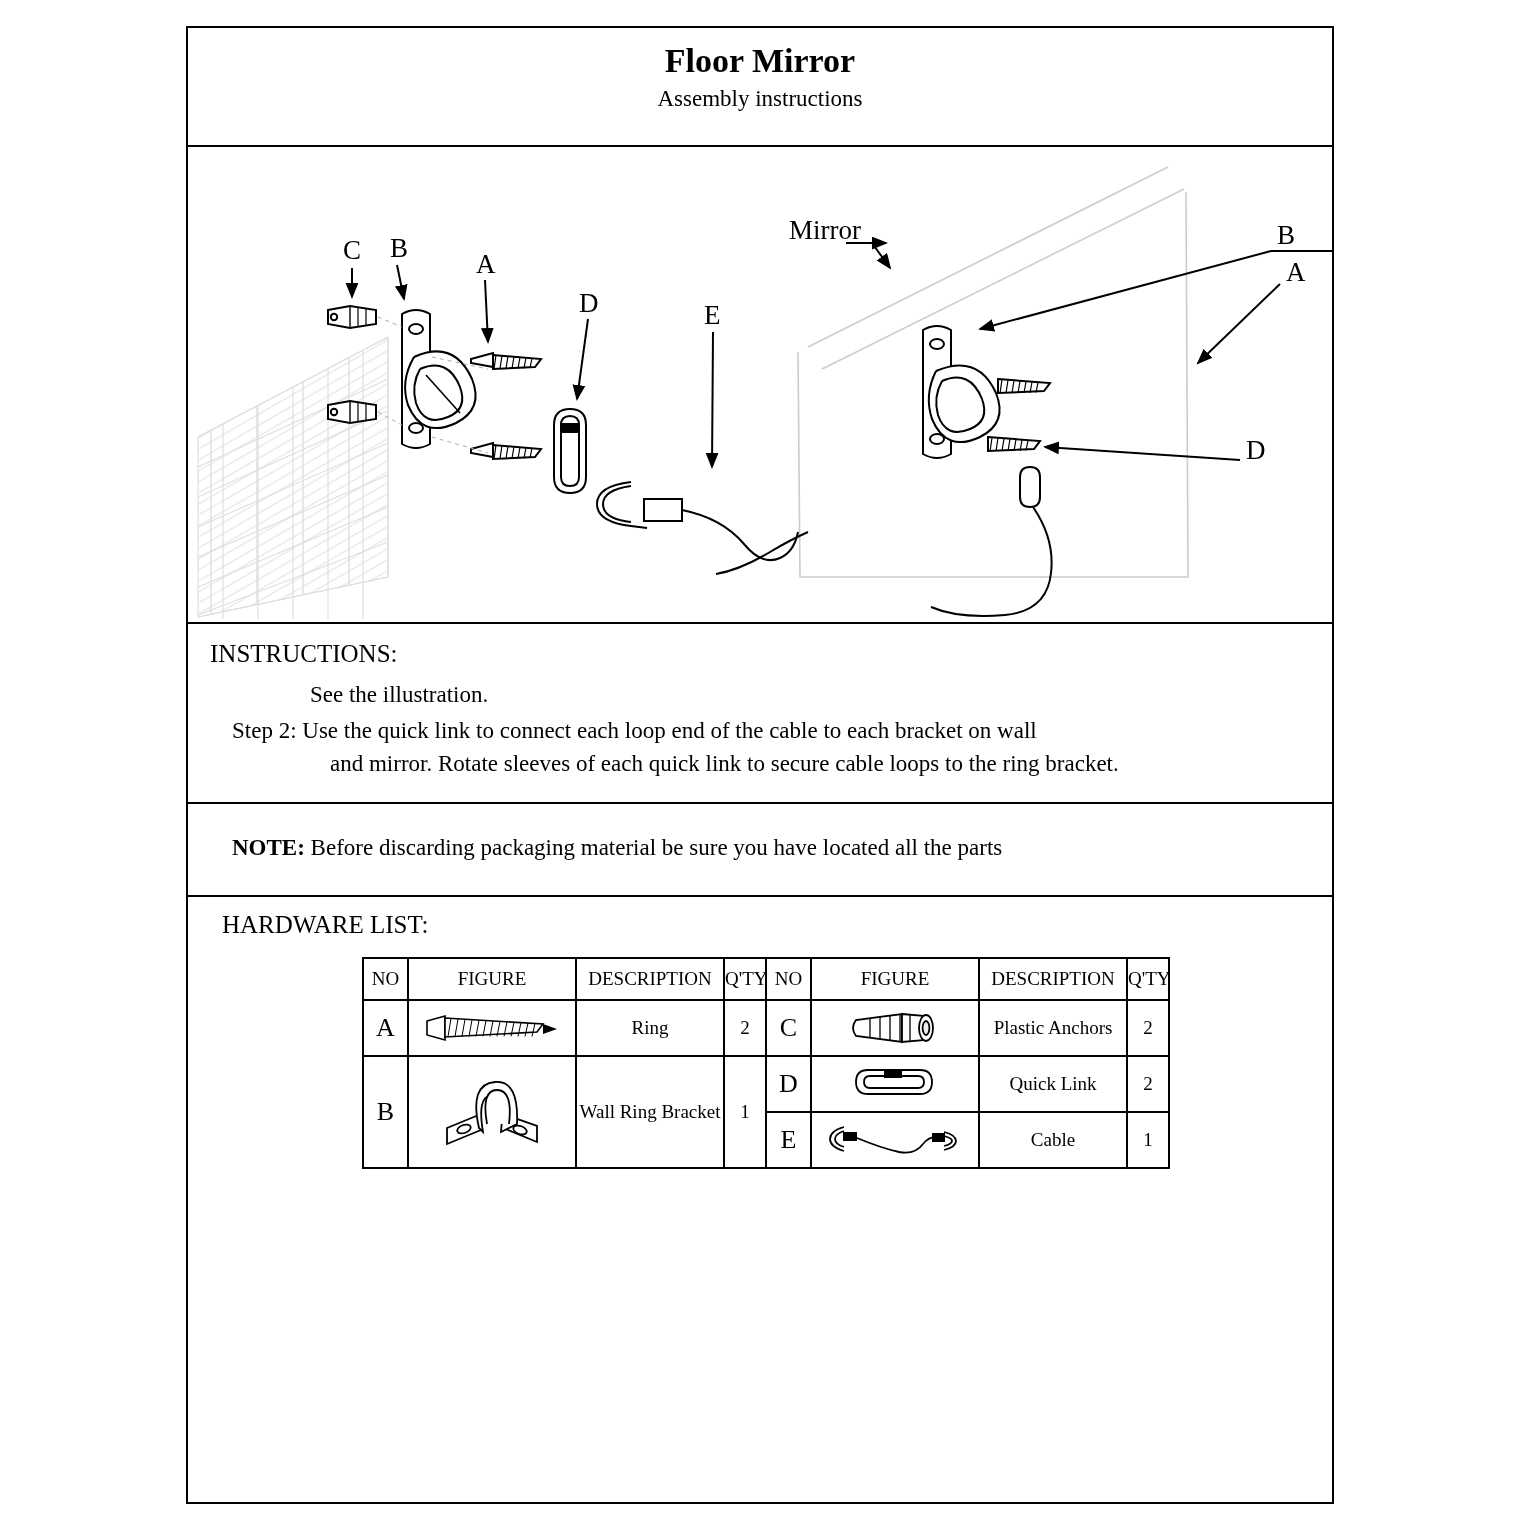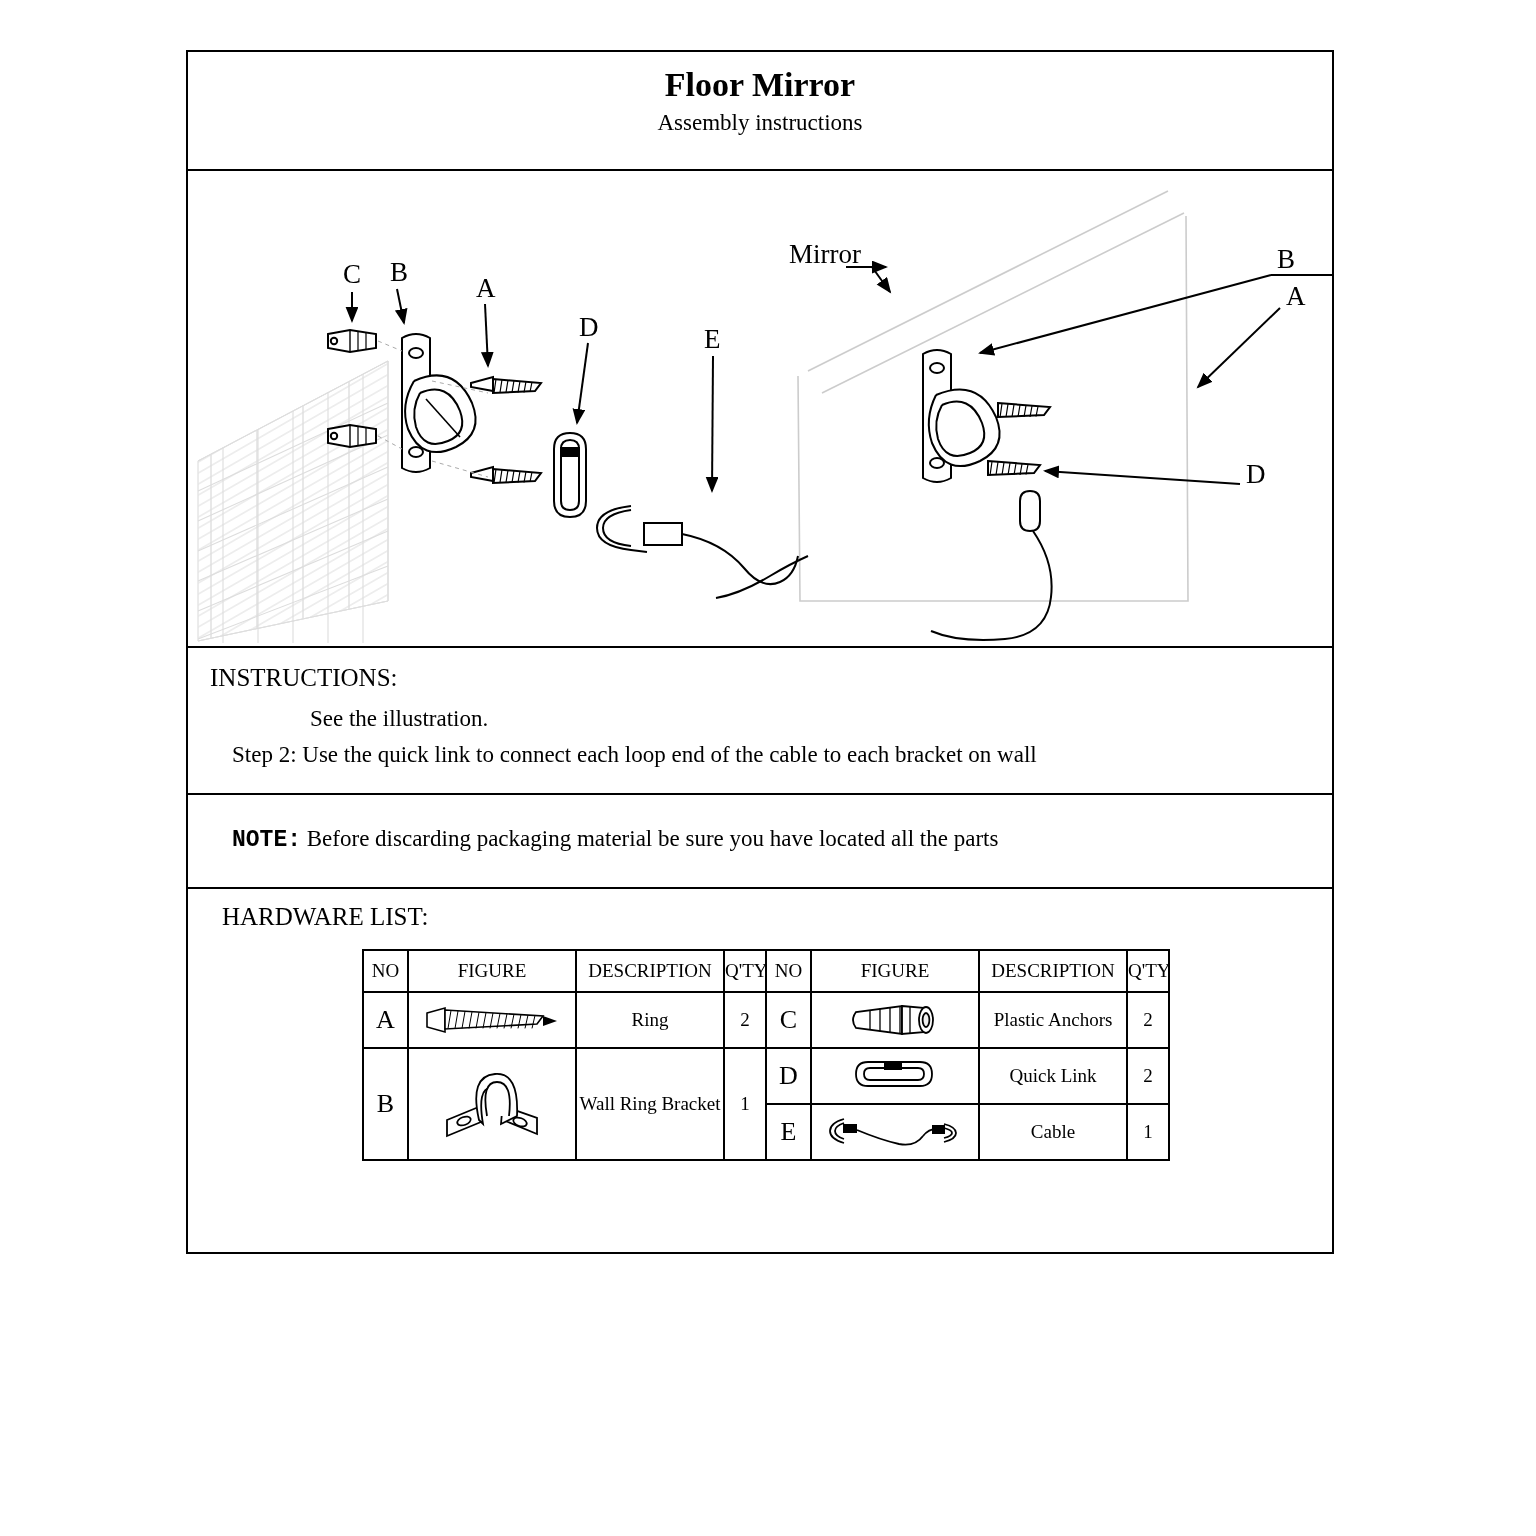--- a/index.html
+++ b/index.html
@@ -13,26 +13,25 @@
     font-family: "Liberation Serif", serif;
     color: #000;
     position: relative;
     overflow: hidden;
   }
   .sheet {
     position: absolute;
     left: 186px;
     top: 26px;
     width: 1148px;
-    height: 1204px;
+    height: 1478px;
     border: 2px solid #000;
     box-sizing: border-box;
     display: flex;
     flex-direction: column;
-    margin-top: 24px;
   }
   
   .header {
     border-bottom: 2px solid #000;
     padding: 12px 22px 16px 22px;
     text-align: center;
   }
   .title {
     font-size: 34px;
     font-weight: bold;
@@ -85,21 +84,21 @@
   }
 
   
   .note {
     border-bottom: 2px solid #000;
     padding: 26px 22px 28px 22px;
     font-size: 23px;
     line-height: 1.6;
   }
   .note-inner { padding-left: 22px; }
-  .note b { font-weight: bold; font-family: Liberation Mono, monospace; }
+  .note b { font-weight: bold; }
 
   
   .hardware {
     flex: 1;
     padding: 14px 22px 0 34px;
   }
   table.hw {
     border-collapse: collapse;
     margin: 18px auto 0 auto;
     width: 800px;
@@ -280,20 +279,21 @@
     </svg>
   </div>
 
   <div class="instructions">
     <div class="sec-head">INSTRUCTIONS:</div>
     <div class="step">
       <span class="cont">See the illustration.</span>
     </div>
     <div class="step">
       <span>Step 2: Use the quick link to connect each loop end of the cable to each bracket on wall</span>
+      <span class="cont2">and mirror. Rotate sleeves of each quick link to secure cable loops to the ring bracket.</span>
     </div>
   </div>
 
   <div class="note">
     <div class="note-inner">
       <b>NOTE:</b><span> Before discarding packaging material be sure you have located all the parts</span>
     </div>
   </div>
 
   <div class="hardware">

